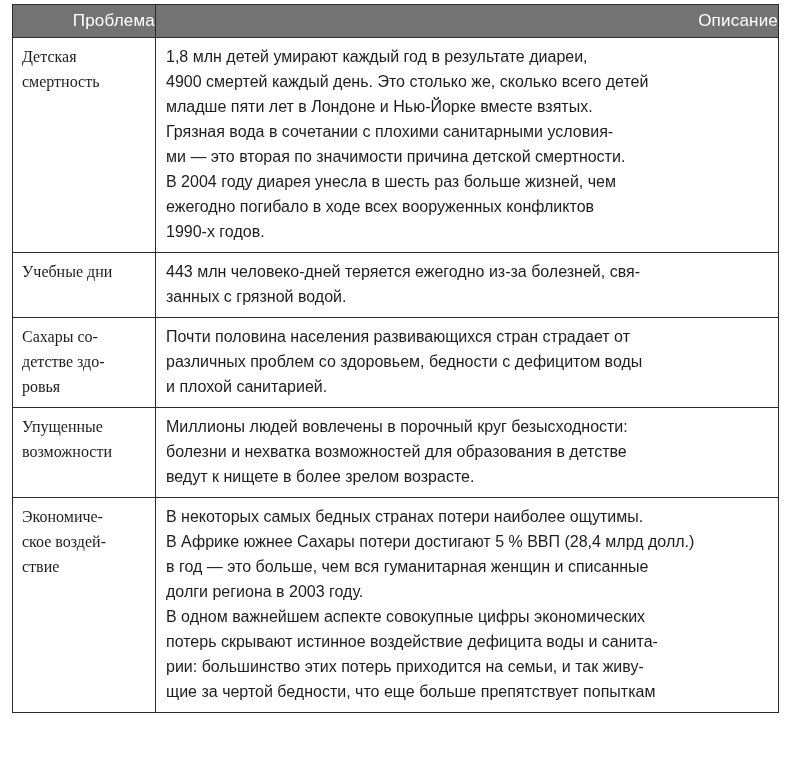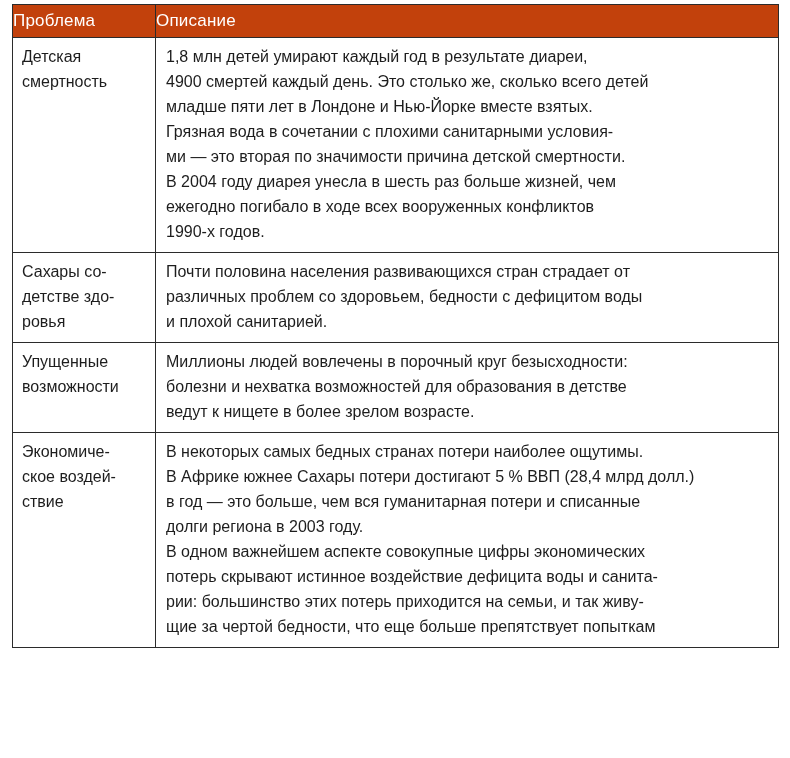--- a/index.html
+++ b/index.html
@@ -27,46 +27,47 @@
     border-collapse: collapse;
     width: 766px;
     table-layout: fixed;
   }
 
   col.col-problem { width: 143px; }
   col.col-desc    { width: 623px; }
 
   
   thead th {
-    background: #c2410c;
+    background: #737373;
     color: #ffffff;
     font-weight: normal;
     font-size: 17px;
     line-height: 32px;
     height: 32px;
     padding: 0;
-    text-align: left;
+    text-align: right;
     border: 1.5px solid #2b2b2b;
     letter-spacing: 0.2px;
   }
   thead th.th-problem {
     border-right: 1.5px solid #2b2b2b;
   }
 
   
   tbody td {
     border: 1.5px solid #2b2b2b;
     vertical-align: top;
     background: #ffffff;
     font-size: 16px;
     padding: 6px 8px 8px 8px;
   }
   tbody td.cell-problem {
     padding-left: 9px;
     padding-right: 19px;
+    font-family: Liberation Serif, serif;
   }
   tbody td.cell-desc {
     padding-left: 10px;
     padding-right: 6px;
   }
 
   .line {
     display: block;
     line-height: 25px;
     white-space: pre;
@@ -103,20 +104,29 @@
             <span class="line">младше пяти лет в Лондоне и Нью-Йорке вместе взятых.</span>
             <span class="line">Грязная вода в сочетании с плохими санитарными условия-</span>
             <span class="line">ми — это вторая по значимости причина детской смертности.</span>
             <span class="line">В 2004 году диарея унесла в шесть раз больше жизней, чем</span>
             <span class="line">ежегодно погибало в ходе всех вооруженных конфликтов</span>
             <span class="line">1990-х годов.</span>
           </td>
         </tr>
         <tr>
           <td class="cell-problem">
+            <span class="line">Учебные дни</span>
+          </td>
+          <td class="cell-desc">
+            <span class="line">443 млн человеко-дней теряется ежегодно из-за болезней, свя-</span>
+            <span class="line">занных с грязной водой.</span>
+          </td>
+        </tr>
+        <tr>
+          <td class="cell-problem">
             <span class="line">Сахары со-</span>
             <span class="line">детстве здо-</span>
             <span class="line">ровья</span>
           </td>
           <td class="cell-desc">
             <span class="line">Почти половина населения развивающихся стран страдает от</span>
             <span class="line">различных проблем со здоровьем, бедности с дефицитом воды</span>
             <span class="line">и плохой санитарией.</span>
           </td>
         </tr>
@@ -133,21 +143,21 @@
         </tr>
         <tr>
           <td class="cell-problem">
             <span class="line">Экономиче-</span>
             <span class="line">ское воздей-</span>
             <span class="line">ствие</span>
           </td>
           <td class="cell-desc">
             <span class="line">В некоторых самых бедных странах потери наиболее ощутимы.</span>
             <span class="line">В Африке южнее Сахары потери достигают 5 % ВВП (28,4 млрд долл.)</span>
-            <span class="line">в год — это больше, чем вся гуманитарная потери и списанные</span>
+            <span class="line">в год — это больше, чем вся гуманитарная женщин и списанные</span>
             <span class="line">долги региона в 2003 году.</span>
             <span class="line">В одном важнейшем аспекте совокупные цифры экономических</span>
             <span class="line">потерь скрывают истинное воздействие дефицита воды и санита-</span>
             <span class="line">рии: большинство этих потерь приходится на семьи, и так живу-</span>
             <span class="line">щие за чертой бедности, что еще больше препятствует попыткам</span>
           </td>
         </tr>
       </tbody>
   </table>
 </div>

